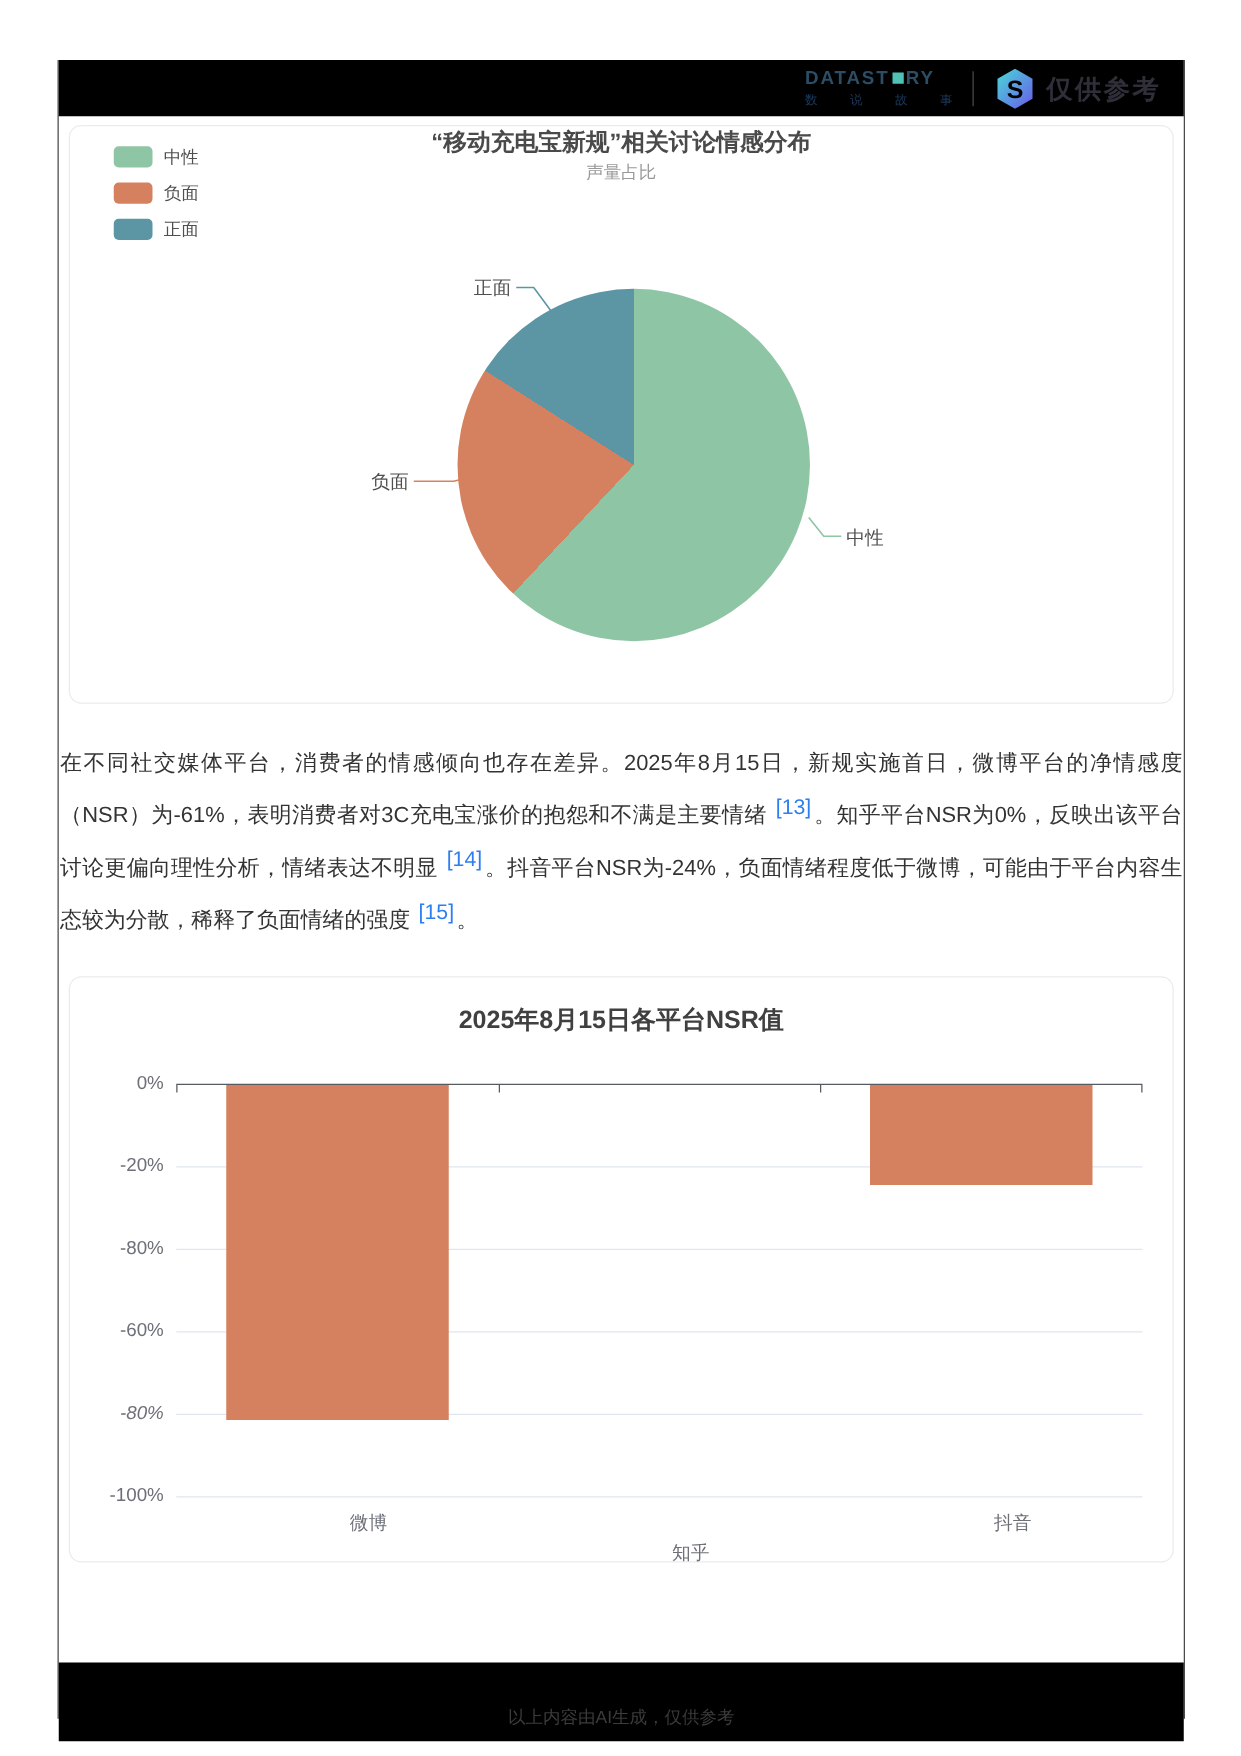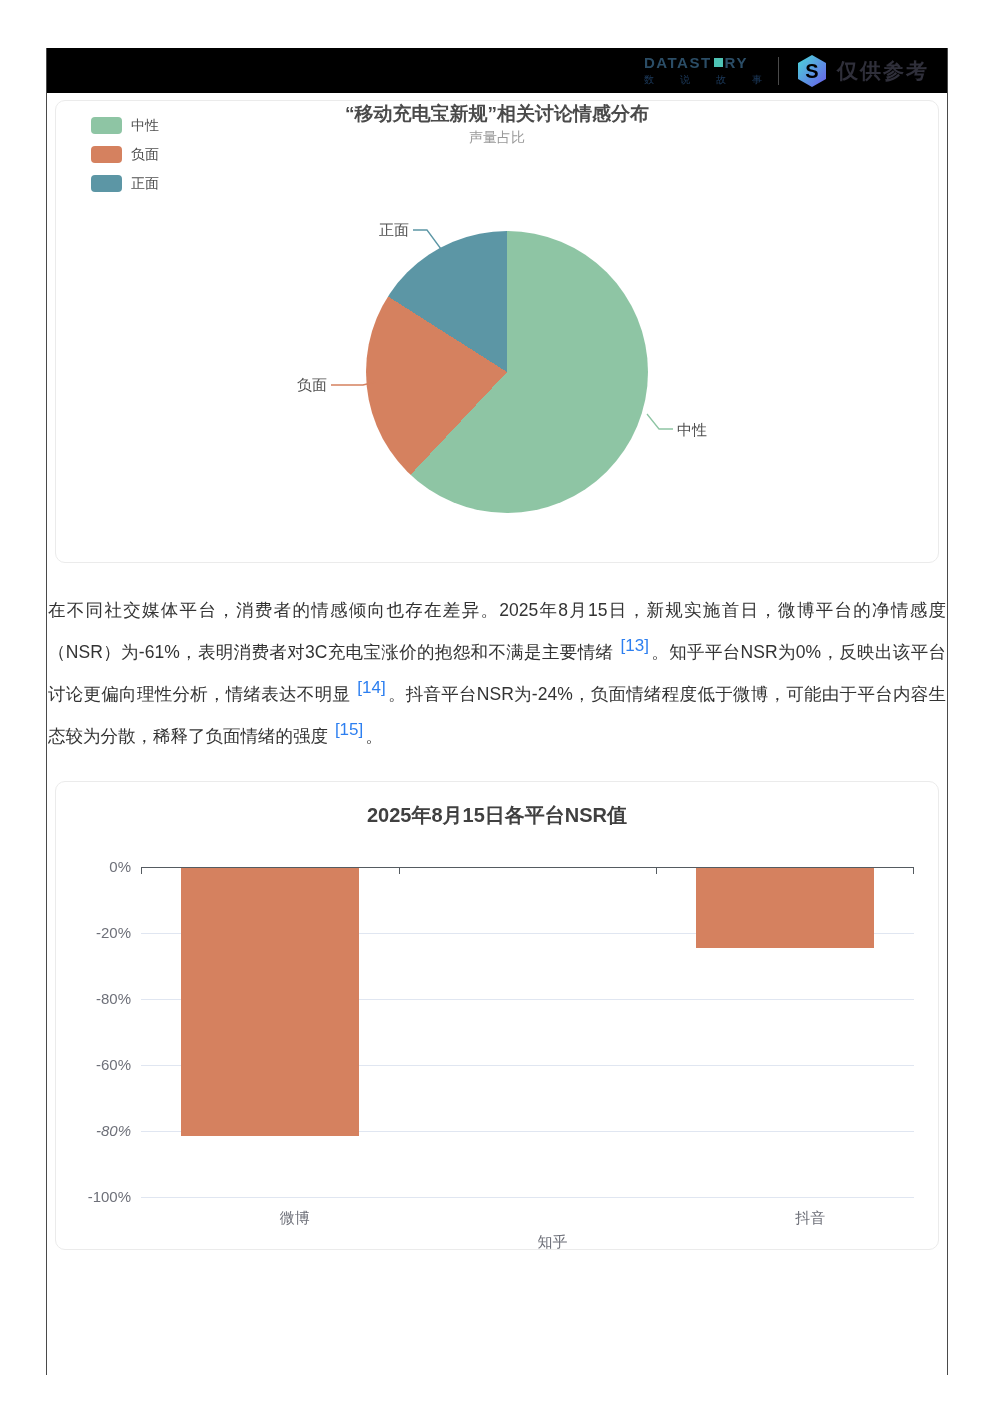--- a/index.html
+++ b/index.html
@@ -158,14 +158,17 @@
         <div class="tick" style="left: 515.333px;"></div>
         <div class="tick" style="left: 772px;"></div>
         <div class="bar" style="left: 39.8333px; height: 267.3px; background: rgb(213, 129, 95);"></div>
         <div class="xtick" style="left: 88.8333px;">微博</div>
         <div class="xtick" style="left: 346.5px; margin-top: 24px;">知乎</div>
         <div class="bar" style="left: 555.167px; height: 79.2px; background: rgb(213, 129, 95);"></div>
         <div class="xtick" style="left: 604.167px;">抖音</div>
       </div>
   </div>
 
+  <div class="bottombar">
+    <span class="disclaimer">以上内容由AI生成，仅供参考</span>
+  </div>
 
 </div>
 
 </body></html>

